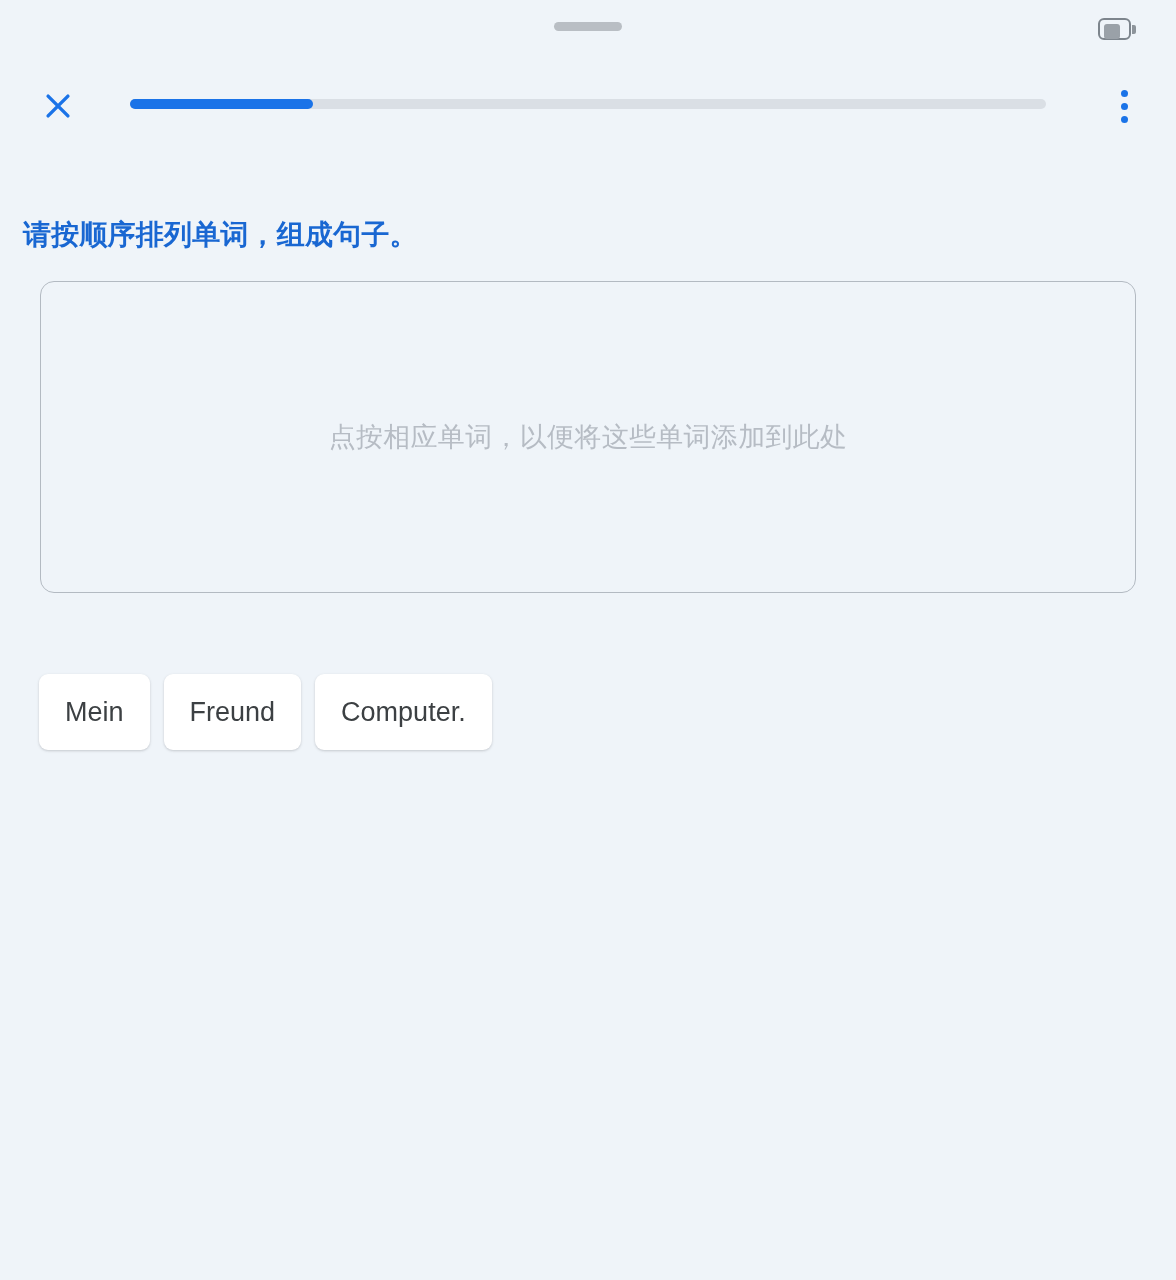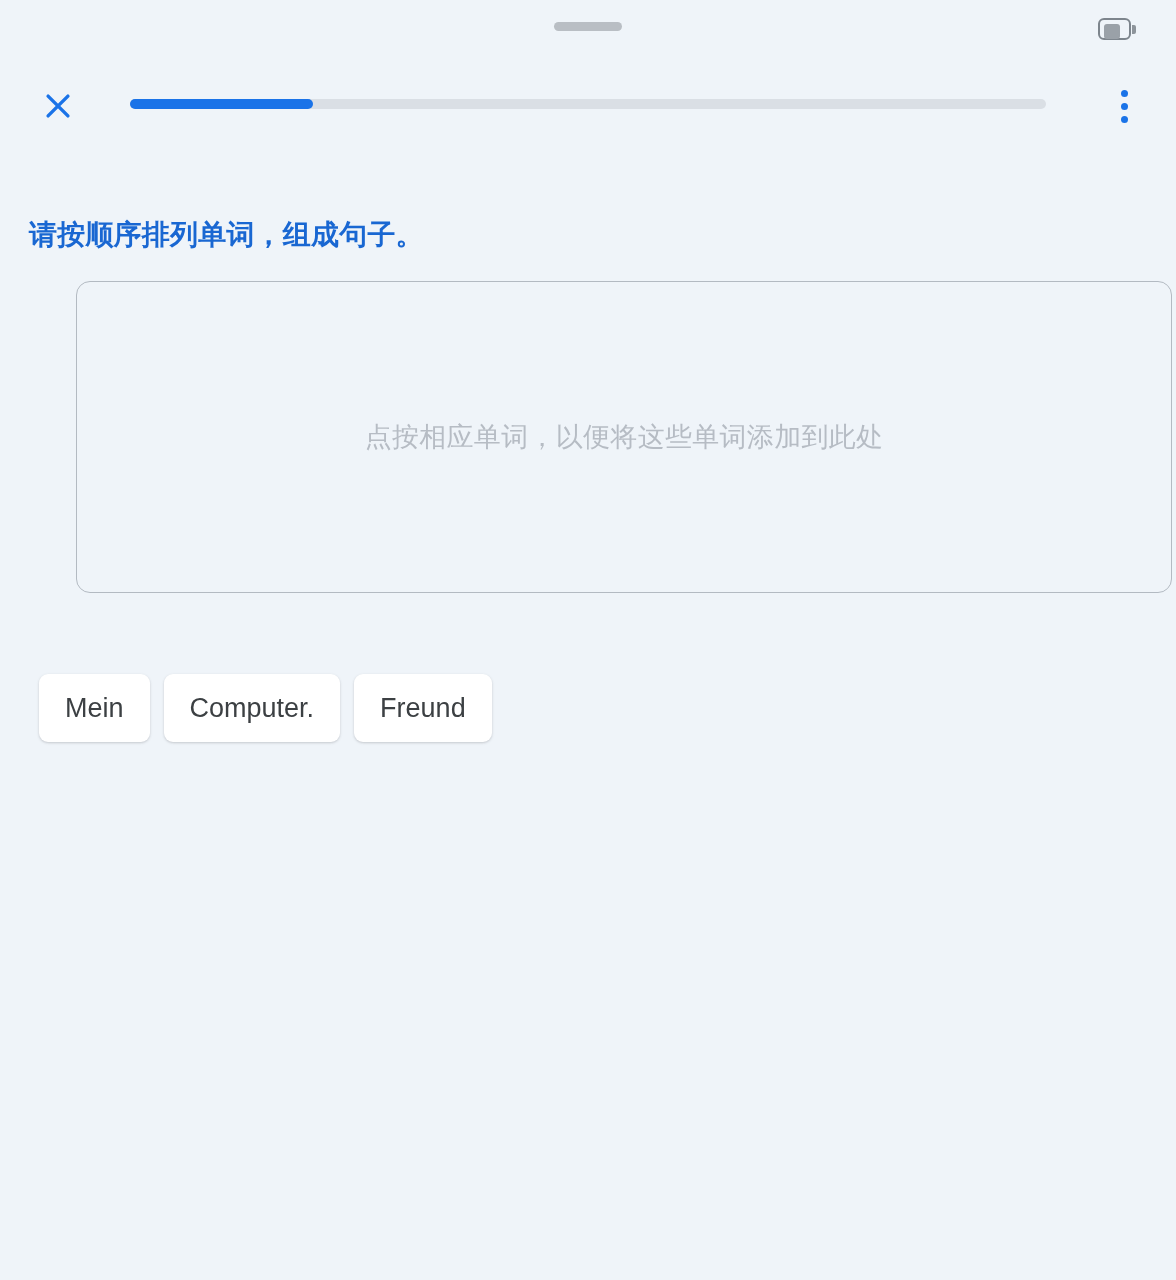--- a/index.html
+++ b/index.html
@@ -142,21 +142,21 @@
   .menu-dot {
     width: 7px;
     height: 7px;
     border-radius: 50%;
     background: #1a73e8;
   }
 
   
   .prompt {
     position: absolute;
-    left: 29px;
+    left: 23px;
     top: 216px;
     font-size: 28px;
     font-weight: 700;
     color: #1967d2;
     letter-spacing: 0.2px;
     white-space: nowrap;
   }
 
   
   .drop-area {
@@ -165,21 +165,20 @@
     top: 281px;
     width: 1096px;
     height: 312px;
     border: 1px solid #b3bac2;
     border-radius: 14px;
     background: transparent;
     display: flex;
     align-items: center;
     justify-content: center;
     cursor: pointer;
-    margin-left: 36px;
   }
 
   .drop-placeholder {
     font-size: 27px;
     color: #b6bcc4;
     letter-spacing: 0.3px;
     user-select: none;
   }
 
   
@@ -188,21 +187,21 @@
     left: 39px;
     top: 674px;
     width: 1098px;
     display: flex;
     flex-wrap: wrap;
     align-items: flex-start;
     gap: 14px;
   }
 
   .word-chip {
-    height: 68px;
+    height: 76px;
     padding: 7px 26px;
     display: flex;
     align-items: center;
     justify-content: center;
     background: #ffffff;
     border: none;
     border-radius: 9px;
     box-shadow: 0 1px 3px rgba(60, 64, 67, 0.16), 0 1px 2px rgba(60, 64, 67, 0.08);
     font-family: "Liberation Sans", "DejaVu Sans", sans-serif;
     font-size: 27px;
@@ -248,17 +247,17 @@
   </button>
 
   <h1 class="prompt">请按顺序排列单词，组成句子。</h1>
 
   <div class="drop-area">
     <span class="drop-placeholder">点按相应单词，以便将这些单词添加到此处</span>
   </div>
 
   <div class="word-bank" id="word-bank">
       <button class="word-chip">Mein</button>
+      <button class="word-chip">Freund</button>
       <button class="word-chip">Computer.</button>
-      <button class="word-chip">Freund</button>
     </div>
 
 </div>
 
 </body></html>

